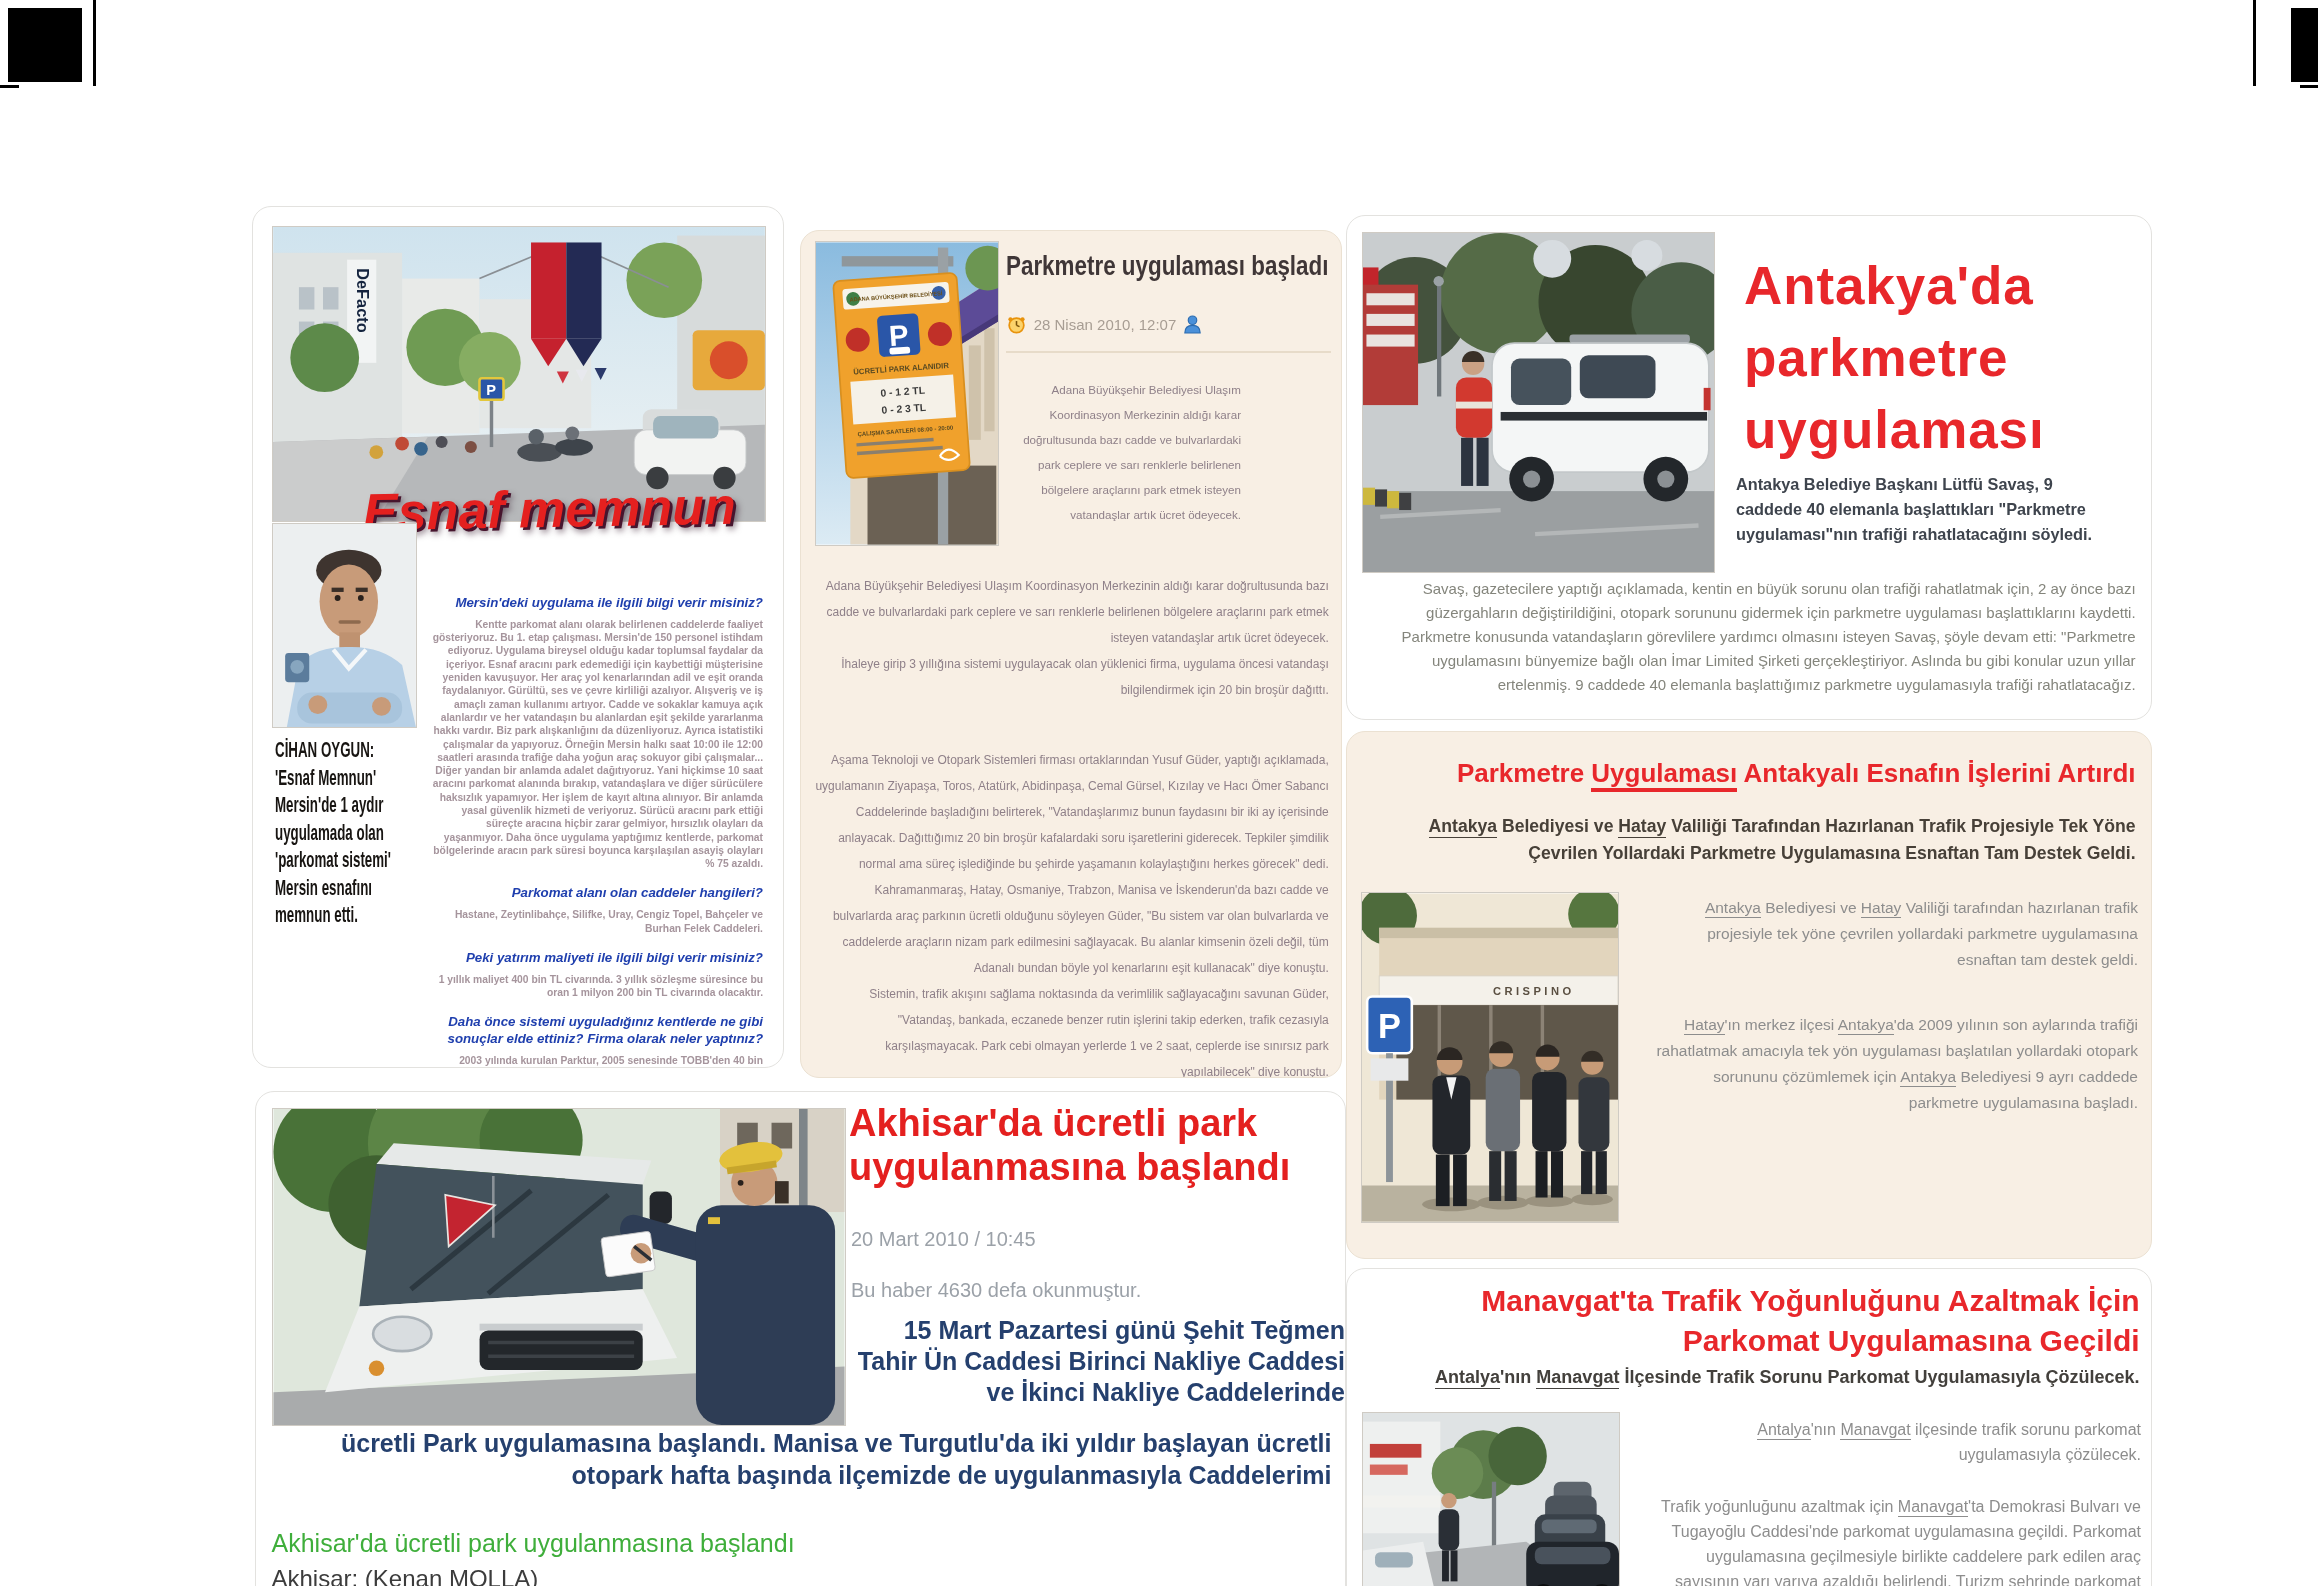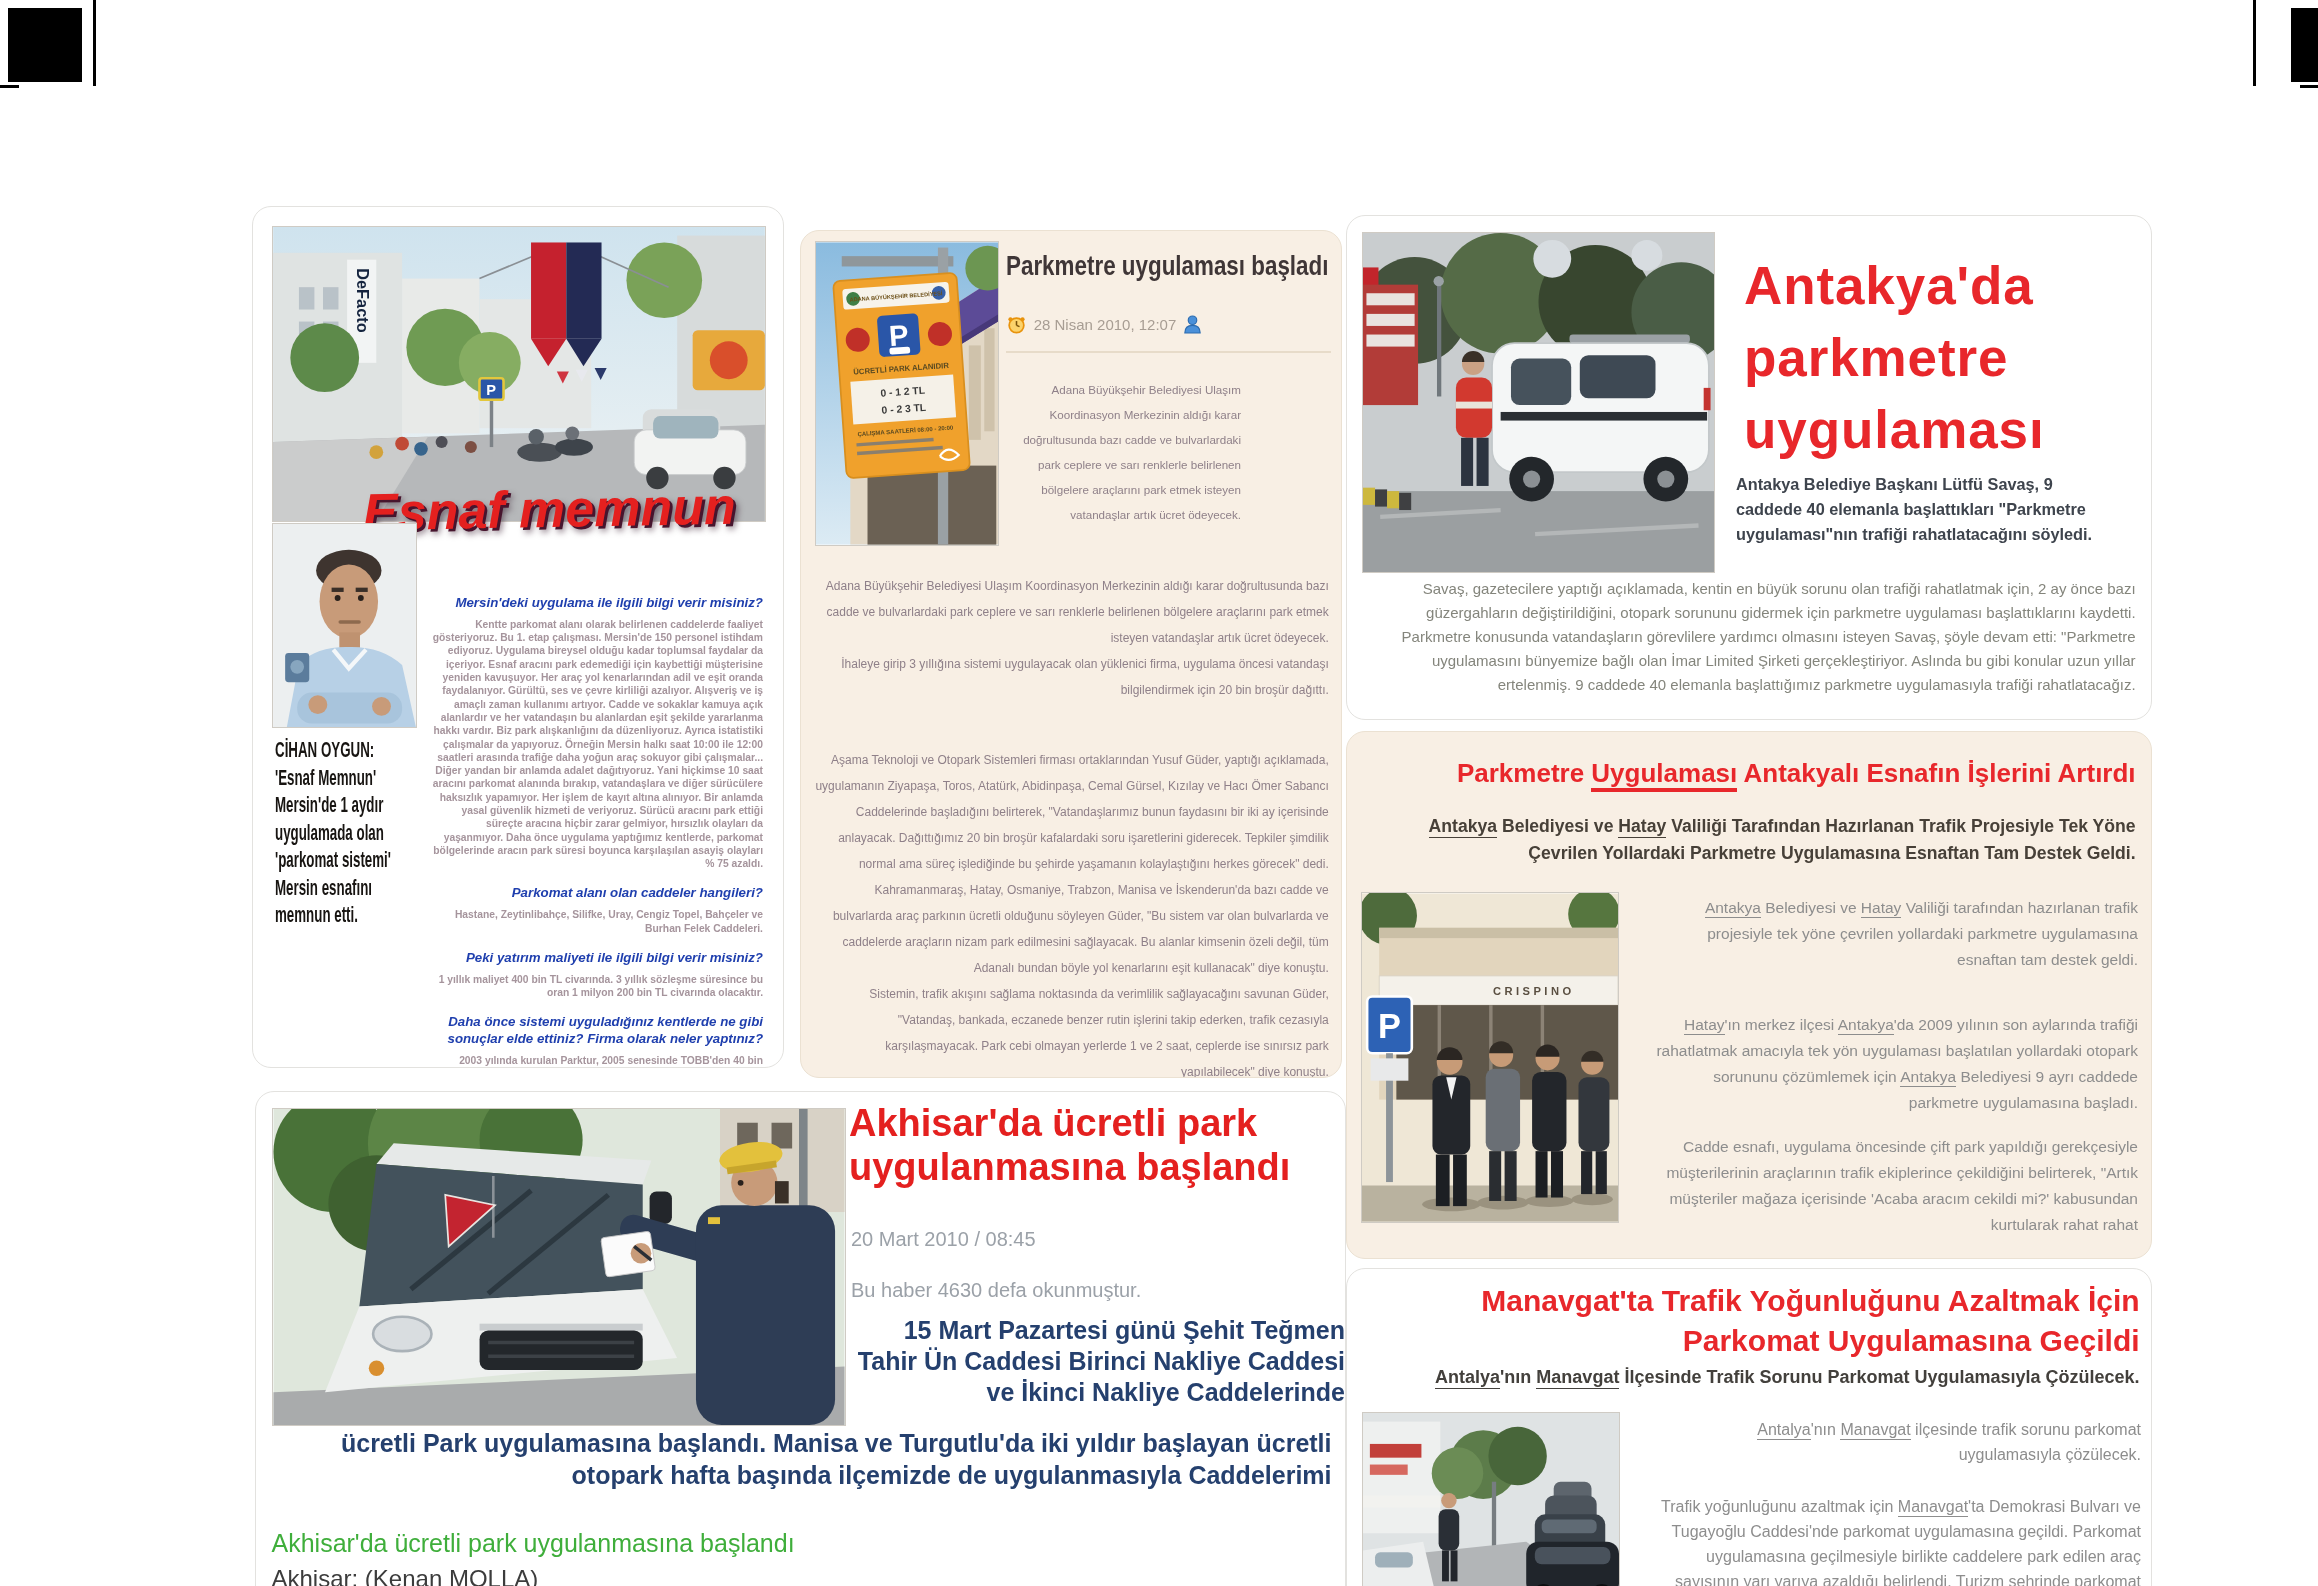--- a/index.html
+++ b/index.html
@@ -319,21 +319,20 @@
         <circle cx="268" cy="198" r="13" fill="#c79b77"></circle>
           <path d="M255,196 a13,13 0 0 1 26,0 z" fill="#332d26"></path>
         <rect x="252" y="214" width="36" height="86" rx="10" fill="#33373d"></rect>
         <rect x="255" y="300" width="13" height="50" fill="#23262b"></rect>
           <rect x="272" y="300" width="13" height="50" fill="#23262b"></rect>
       </svg>
     </div>
 
     <p class="ab graybody" style="left:308px;top:163px;width:483px;margin:0;font-size:15.5px;line-height:26px;"><span class="useg">Antakya</span><span> Belediyesi ve </span><span class="useg">Hatay</span><span> Valiliği tarafından hazırlanan trafik projesiyle tek yöne çevrilen yollardaki parkmetre uygulamasına esnaftan tam destek geldi.</span></p>
     <p class="ab graybody" style="left:308px;top:280px;width:483px;margin:0;font-size:15.5px;line-height:26px;"><span class="useg">Hatay</span><span>'ın merkez ilçesi </span><span class="useg">Antakya</span><span>'da 2009 yılının son aylarında trafiği rahatlatmak amacıyla tek yön uygulaması başlatılan yollardaki otopark sorununu çözümlemek için </span><span class="useg">Antakya</span><span> Belediyesi 9 ayrı caddede parkmetre uygulamasına başladı.</span></p>
-    <p class="ab graybody" style="left:308px;top:402px;width:483px;margin:0;font-size:15.5px;line-height:26px;"><span>Cadde esnafı, uygulama öncesinde çift park yapıldığı gerekçesiyle müşterilerinin araçlarının trafik ekiplerince çekildiğini belirterek, "Artık müşteriler mağaza içerisinde 'Acaba aracım cekildi mi?' kabusundan kurtularak rahat rahat</span></p>
   </section>
 
   <section class="panel" style="left:255px;top:1091px;width:1089px;height:516px;">
     <div class="photo" style="left:15.5px;top:15.5px;width:572px;height:316px;">
       <svg width="572" height="316" viewBox="0 0 665 368">
         <rect width="665" height="368" fill="#dfe7dc"></rect>
         <circle cx="70" cy="50" r="70" fill="#497238"></circle>
           <circle cx="190" cy="40" r="80" fill="#5c8546"></circle>
         <circle cx="300" cy="36" r="60" fill="#497238"></circle>
           <circle cx="120" cy="110" r="56" fill="#3f6130"></circle>
@@ -366,21 +365,21 @@
         <circle cx="560" cy="86" r="27" fill="#c89b79"></circle>
         <rect x="584" y="84" width="16" height="26" fill="#3a3027"></rect>
         <ellipse cx="556" cy="56" rx="37" ry="17" fill="#e3c13c" transform="rotate(-8 556 56)"></ellipse>
         <rect x="528" y="64" width="58" height="8" fill="#c7a52c" transform="rotate(-8 557 68)"></rect>
         <circle cx="544" cy="86" r="3.4" fill="#2a211c"></circle>
         <rect x="506" y="126" width="14" height="8" fill="#e3c13c"></rect>
       </svg>
     </div>
 
     <h2 class="akh-title" style="left:593px;top:8.6px;width:486px;margin:0;">Akhisar'da ücretli park uygulanmasına başlandı</h2>
-    <div class="ab gdate" style="left:595px;top:136px;">20 Mart 2010 / 08:45</div>
+    <div class="ab gdate" style="left:595px;top:136px;">20 Mart 2010 / 10:45</div>
     <div class="ab gdate" style="left:595px;top:187px;">Bu haber 4630 defa okunmuştur.</div>
     <p class="ab navyb" style="left:593px;top:215px;width:488px;margin:8px;font-size:25px;line-height:31px;">15 Mart Pazartesi günü Şehit Teğmen Tahir Ün Caddesi Birinci Nakliye Caddesi ve İkinci Nakliye Caddelerinde</p>
     <p class="ab navyb" style="left:15.5px;top:335px;width:1060px;margin:0;font-size:25px;line-height:32px;">ücretli Park uygulamasına başlandı. Manisa ve Turgutlu'da iki yıldır başlayan ücretli otopark hafta başında ilçemizde de uygulanmasıyla Caddelerimi</p>
     <div class="ab green-h" style="left:15.5px;top:437px;">Akhisar'da ücretli park uygulanmasına başlandı</div>
     <div class="ab" style="left:15.5px;top:473px;font-size:24px;color:#3c3c3c;">Akhisar: (Kenan MOLLA)</div>
     <div class="ab navyb" style="left:346px;top:494px;font-size:25px;white-space:nowrap;">15 Mart Pazartesi günü Şehit Teğmen Tahir Ün Caddesi Birinci</div>
   </section>
 
   <section class="panel" style="left:1346px;top:1268px;width:804px;height:344px;">
     <h2 class="ab red-h" style="left:14.6px;top:12px;width:778px;margin:0;font-weight:800;font-size:30px;line-height:40px;">Manavgat'ta Trafik Yoğunluğunu Azaltmak İçin Parkomat Uygulamasına Geçildi</h2>

